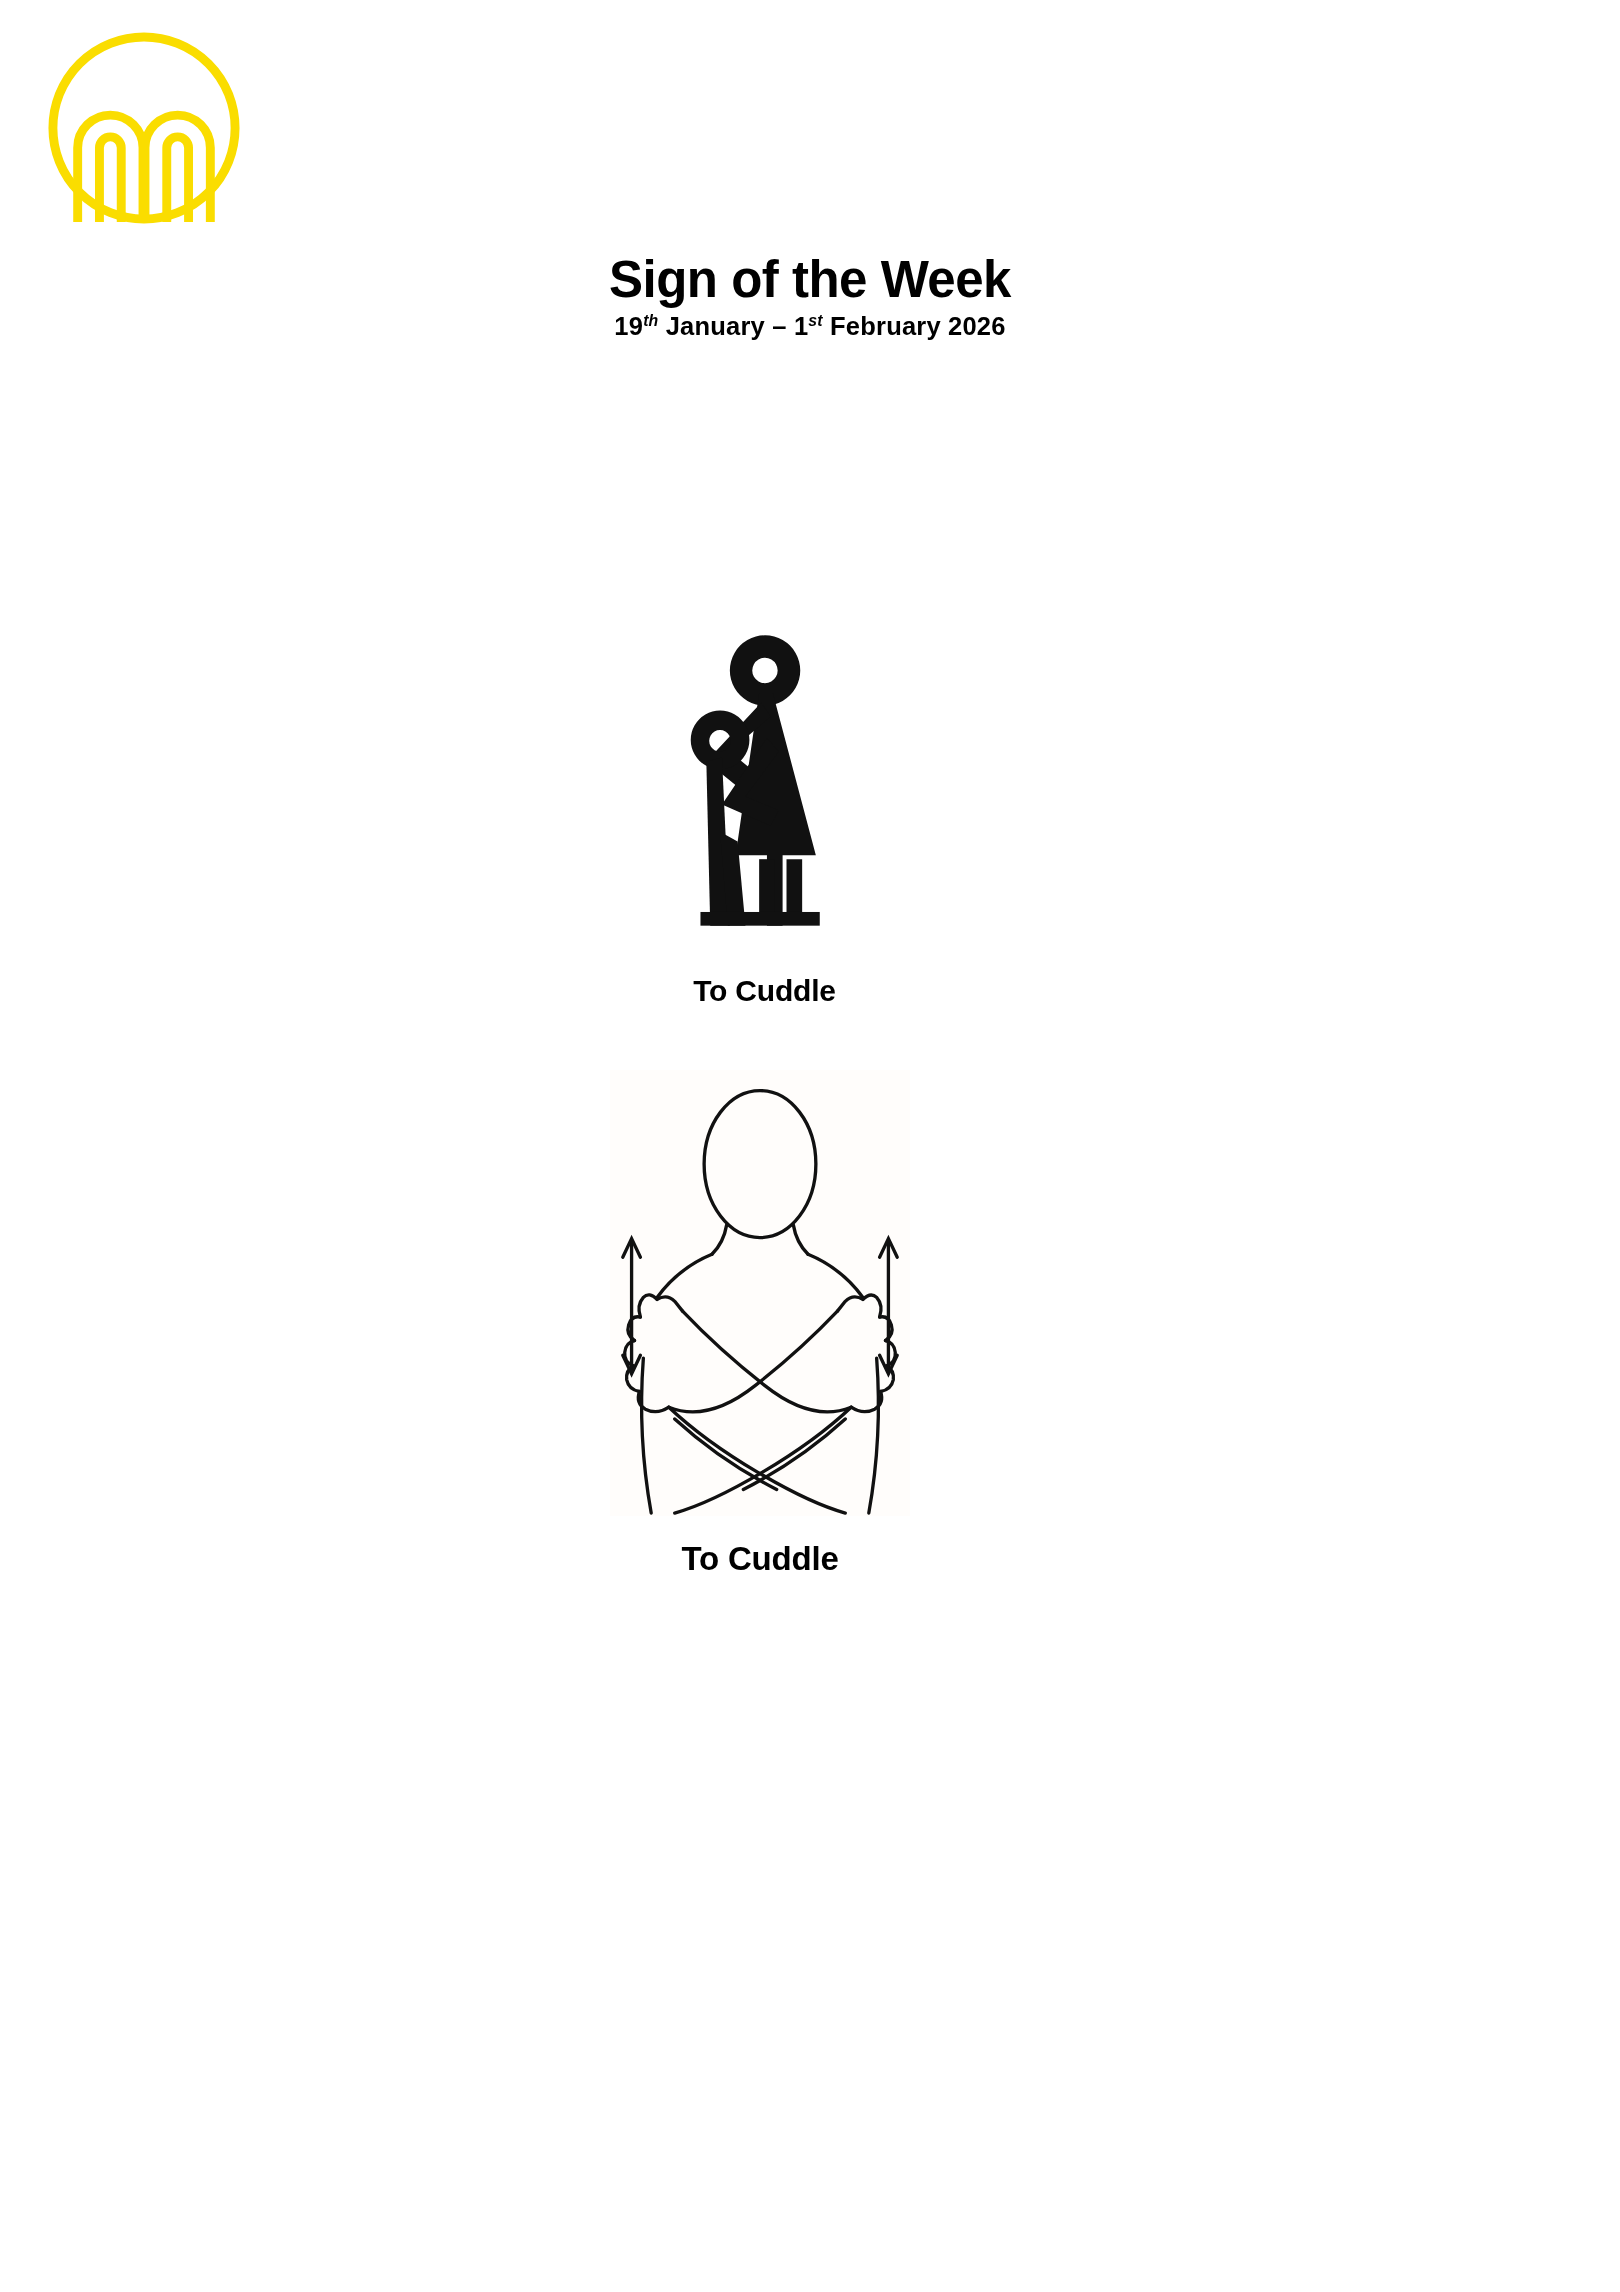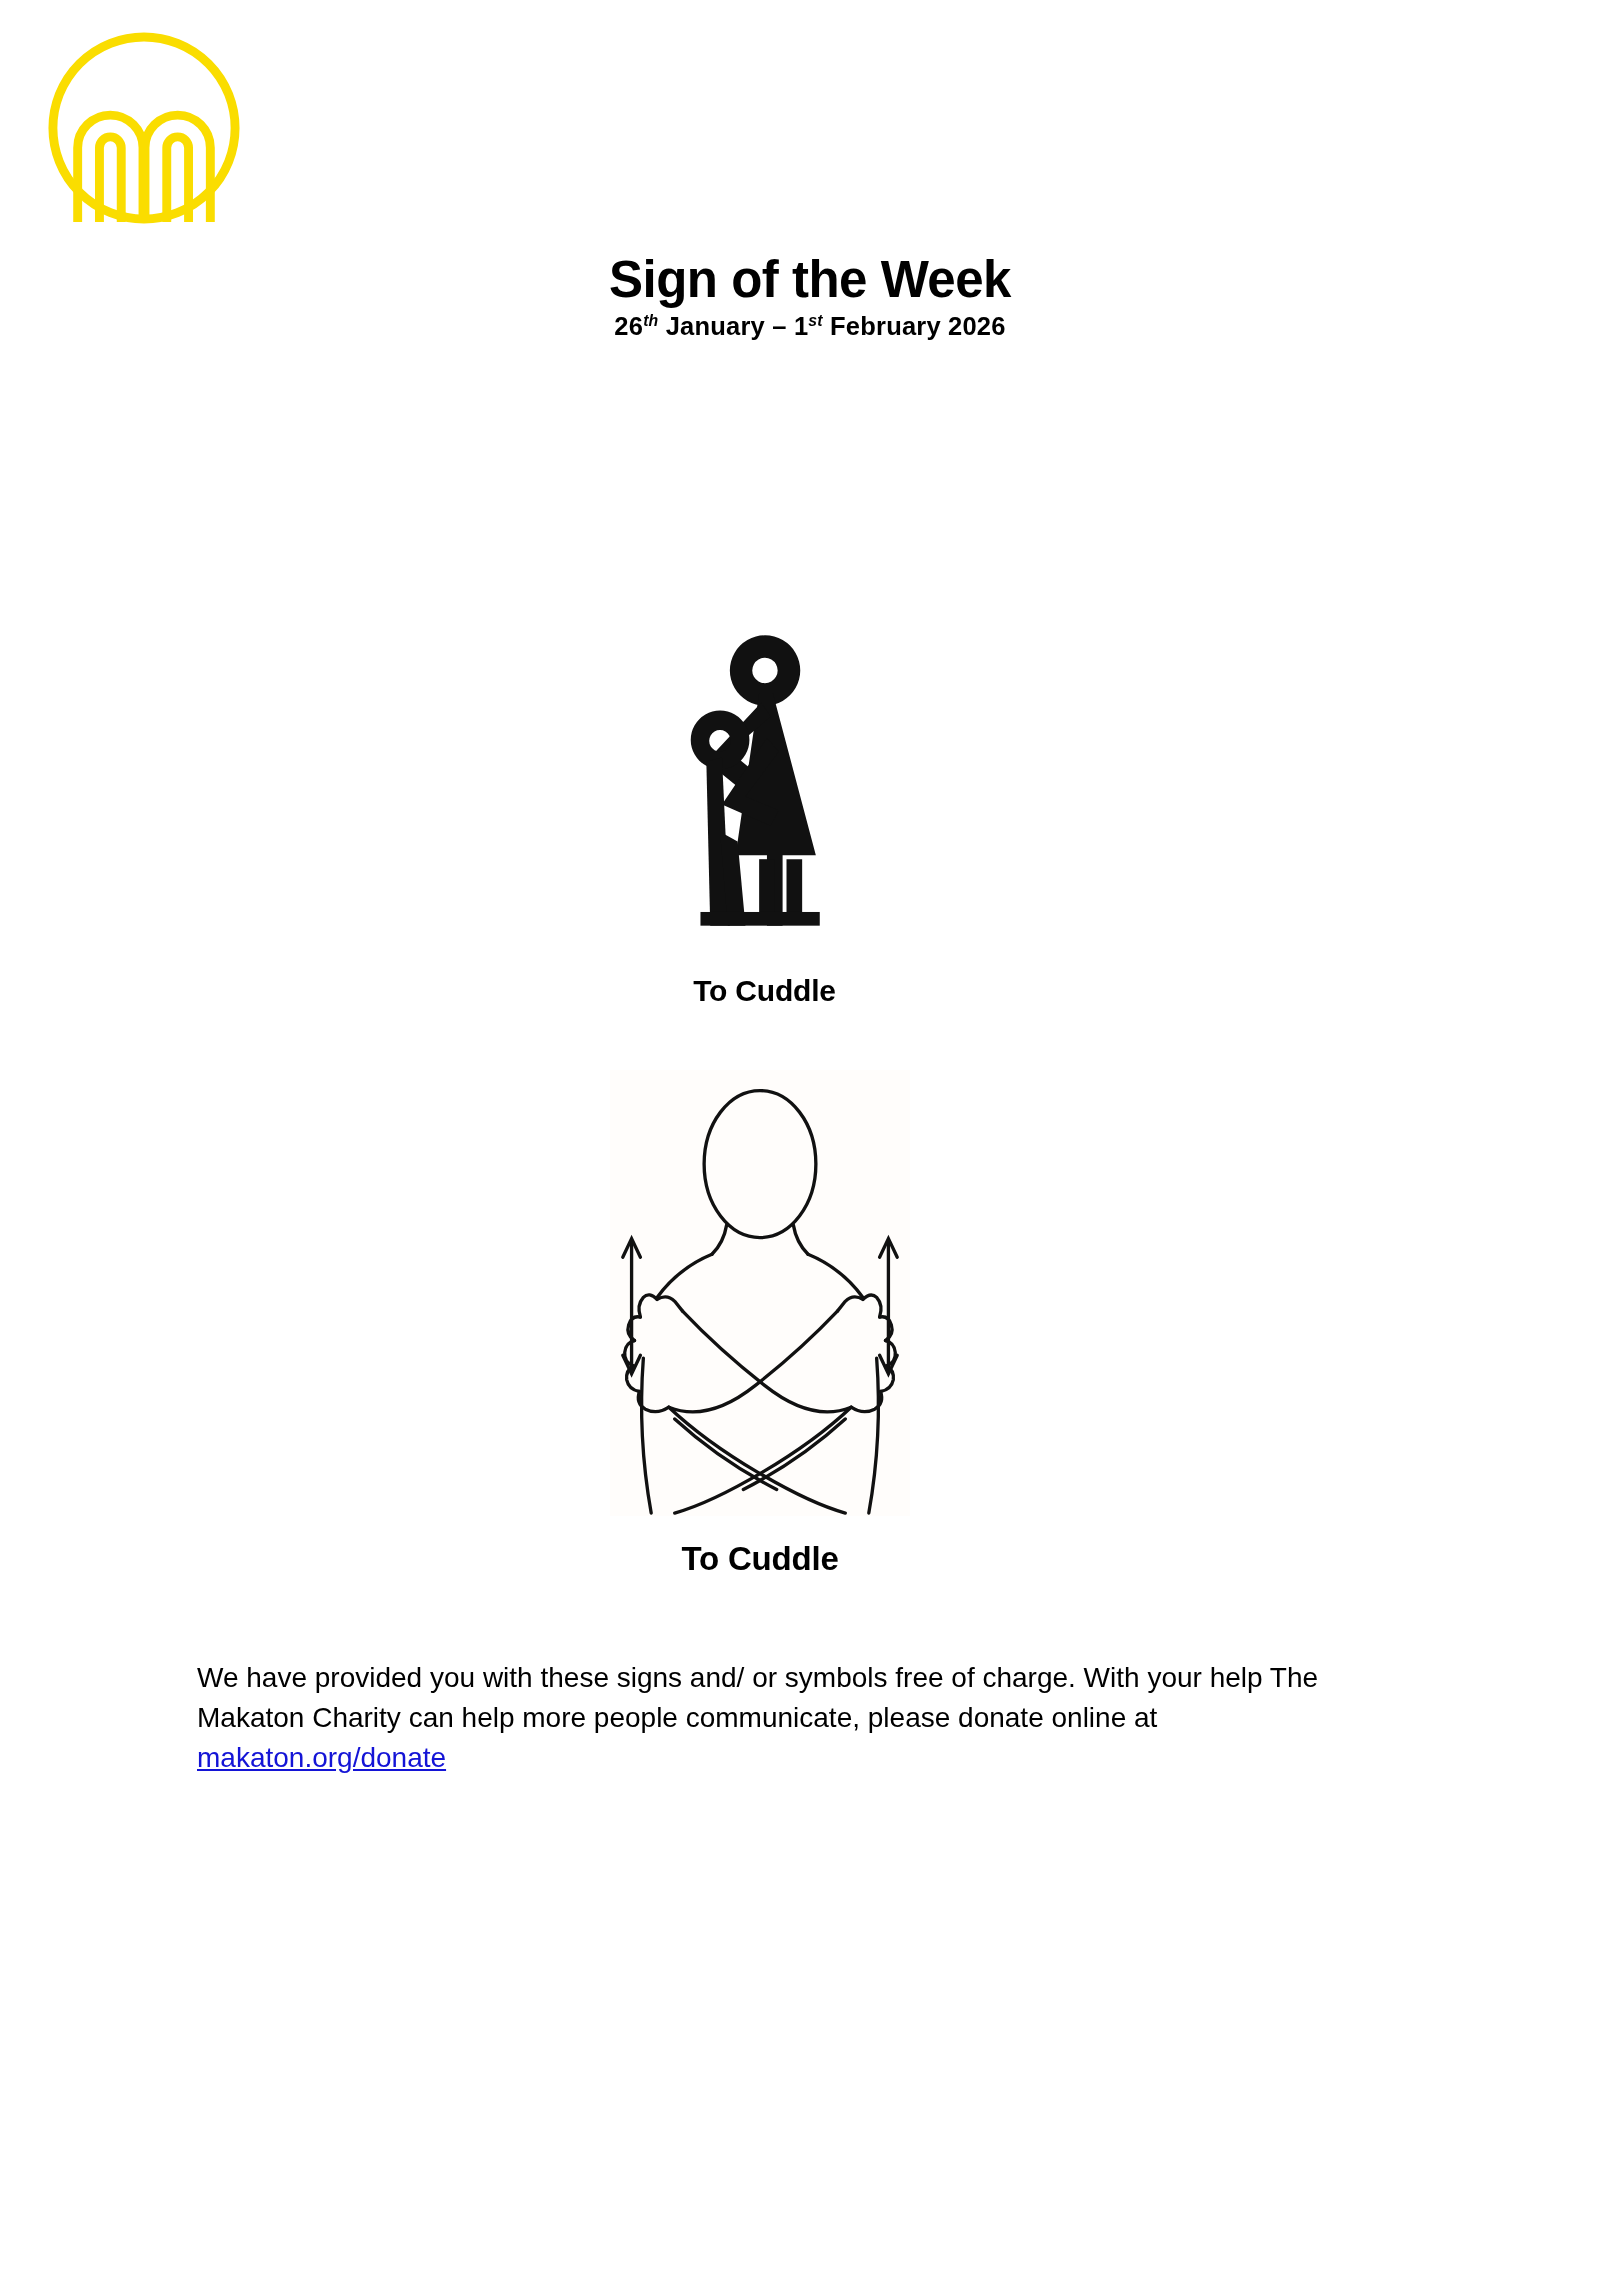--- a/index.html
+++ b/index.html
@@ -145,21 +145,21 @@
         <path d="M55 195 L55 120 A11 11 0 0 1 77 120 L77 195" stroke-width="9"></path>
         <path d="M101 195 L101 120 A33 33 0 0 1 167 120 L167 195" stroke-width="9"></path>
         <path d="M123 195 L123 120 A11 11 0 0 1 145 120 L145 195" stroke-width="9"></path>
       </g>
     </svg>
   </div>
 
   <div class="title-block">
     <div class="doc-title">Sign of the Week</div>
     <div class="doc-subtitle">
-      <span>26</span><sup>th</sup>
+      <span>19</span><sup>th</sup>
       <span>January</span>
       <span>–</span>
       <span>1</span><sup>st</sup>
       <span>February</span>
       <span>2026</span>
     </div>
   </div>
 
   <div class="body-area">
   </div>
@@ -242,20 +242,16 @@
           <line x1="284" y1="176" x2="284" y2="306"></line>
           <path d="M275 191 L284 172 L293 191"></path>
           <path d="M275 291 L284 310 L293 291"></path>
         </g>
       </svg>
     </div>
     <div class="sign-caption">To Cuddle</div>
   </div>
 
   <div class="footer-area">
-    <p class="footer-para">
-      <span>We have provided you with these signs and/ or symbols free of charge.  With your help The Makaton Charity can help more people communicate, please donate online at</span><br>
-      <a class="link" href="#">makaton.org/donate</a>
-    </p>
   </div>
 
 </div>
 
 
 </body></html>

